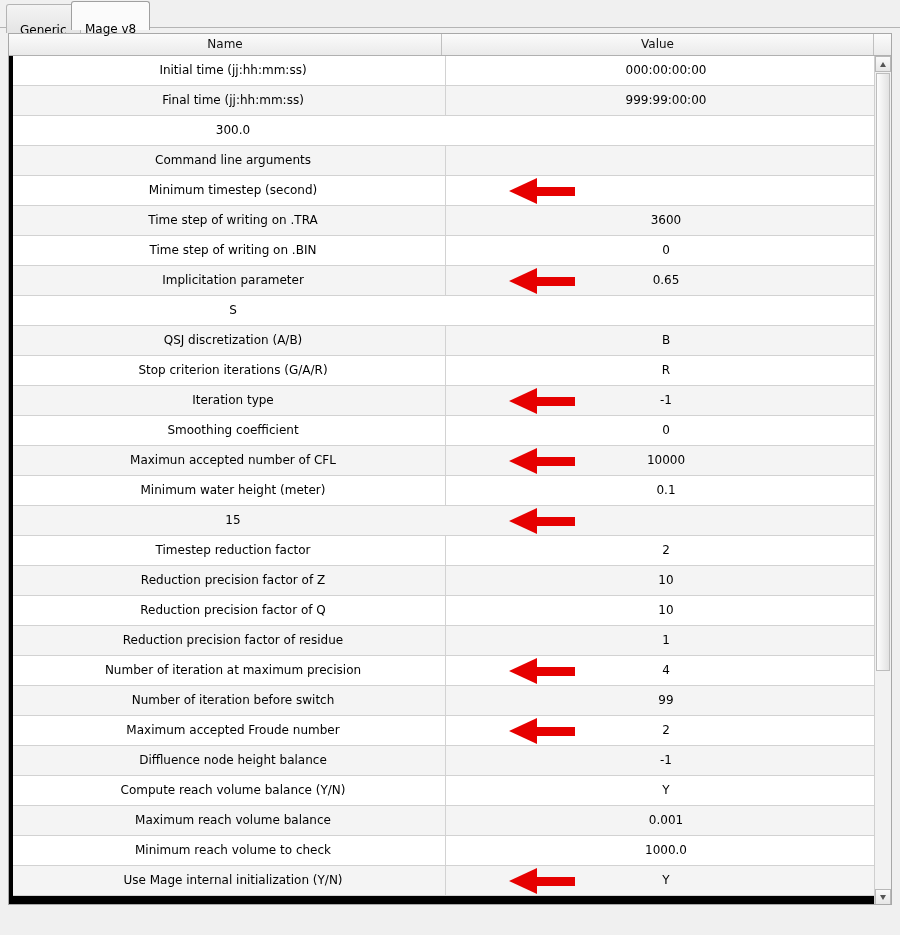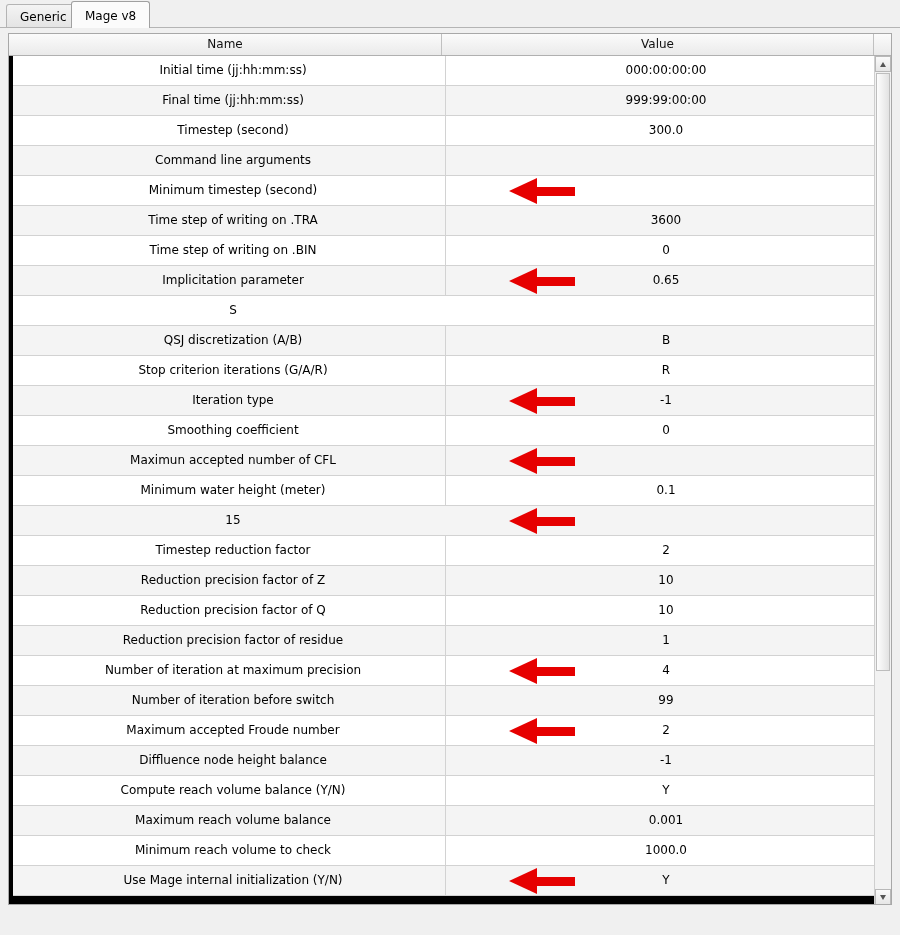--- a/index.html
+++ b/index.html
@@ -27,21 +27,21 @@
     height: 28px;
     background: #f0f0f0;
     border-bottom: 1px solid #b4b4b4;
     box-sizing: border-box;
   }
   .tab {
     position: absolute;
     top: 3px;
     height: 24px;
     line-height: 23px;
-    padding: 1px 13px;
+    padding: 14px 13px;
     font-size: 12px;
     background: #e8e8e8;
     border: 1px solid #b4b4b4;
     border-bottom: none;
     border-radius: 3px 3px 0 0;
     color: #000;
     box-sizing: border-box;
     cursor: default;
   }
   .tab.inactive {
@@ -243,21 +243,20 @@
       <div class="rows" id="rows">
           <div class="row">
             <div class="cell cell-name">Initial time (jj:hh:mm:ss)</div>
             <div class="cell cell-value">000:00:00:00</div>
           </div>
           <div class="row alt">
             <div class="cell cell-name">Final time (jj:hh:mm:ss)</div>
             <div class="cell cell-value">999:99:00:00</div>
           </div>
           <div class="row">
-            <div class="cell cell-name">Timestep (second)</div>
             <div class="cell cell-value">300.0</div>
           </div>
           <div class="row alt">
             <div class="cell cell-name">Command line arguments</div>
             <div class="cell cell-value"></div>
           </div>
           <div class="row">
             <div class="cell cell-name">Minimum timestep (second)</div>
           </div>
           <div class="row alt">
@@ -286,20 +285,21 @@
           <div class="row alt">
             <div class="cell cell-name">Iteration type</div>
             <div class="cell cell-value">-1</div>
           </div>
           <div class="row">
             <div class="cell cell-name">Smoothing coefficient</div>
             <div class="cell cell-value">0</div>
           </div>
           <div class="row alt">
             <div class="cell cell-name">Maximun accepted number of CFL</div>
+            <div class="cell cell-value">10000</div>
           </div>
           <div class="row">
             <div class="cell cell-name">Minimum water height (meter)</div>
             <div class="cell cell-value">0.1</div>
           </div>
           <div class="row alt">
             <div class="cell cell-value">15</div>
           </div>
           <div class="row">
             <div class="cell cell-name">Timestep reduction factor</div>

